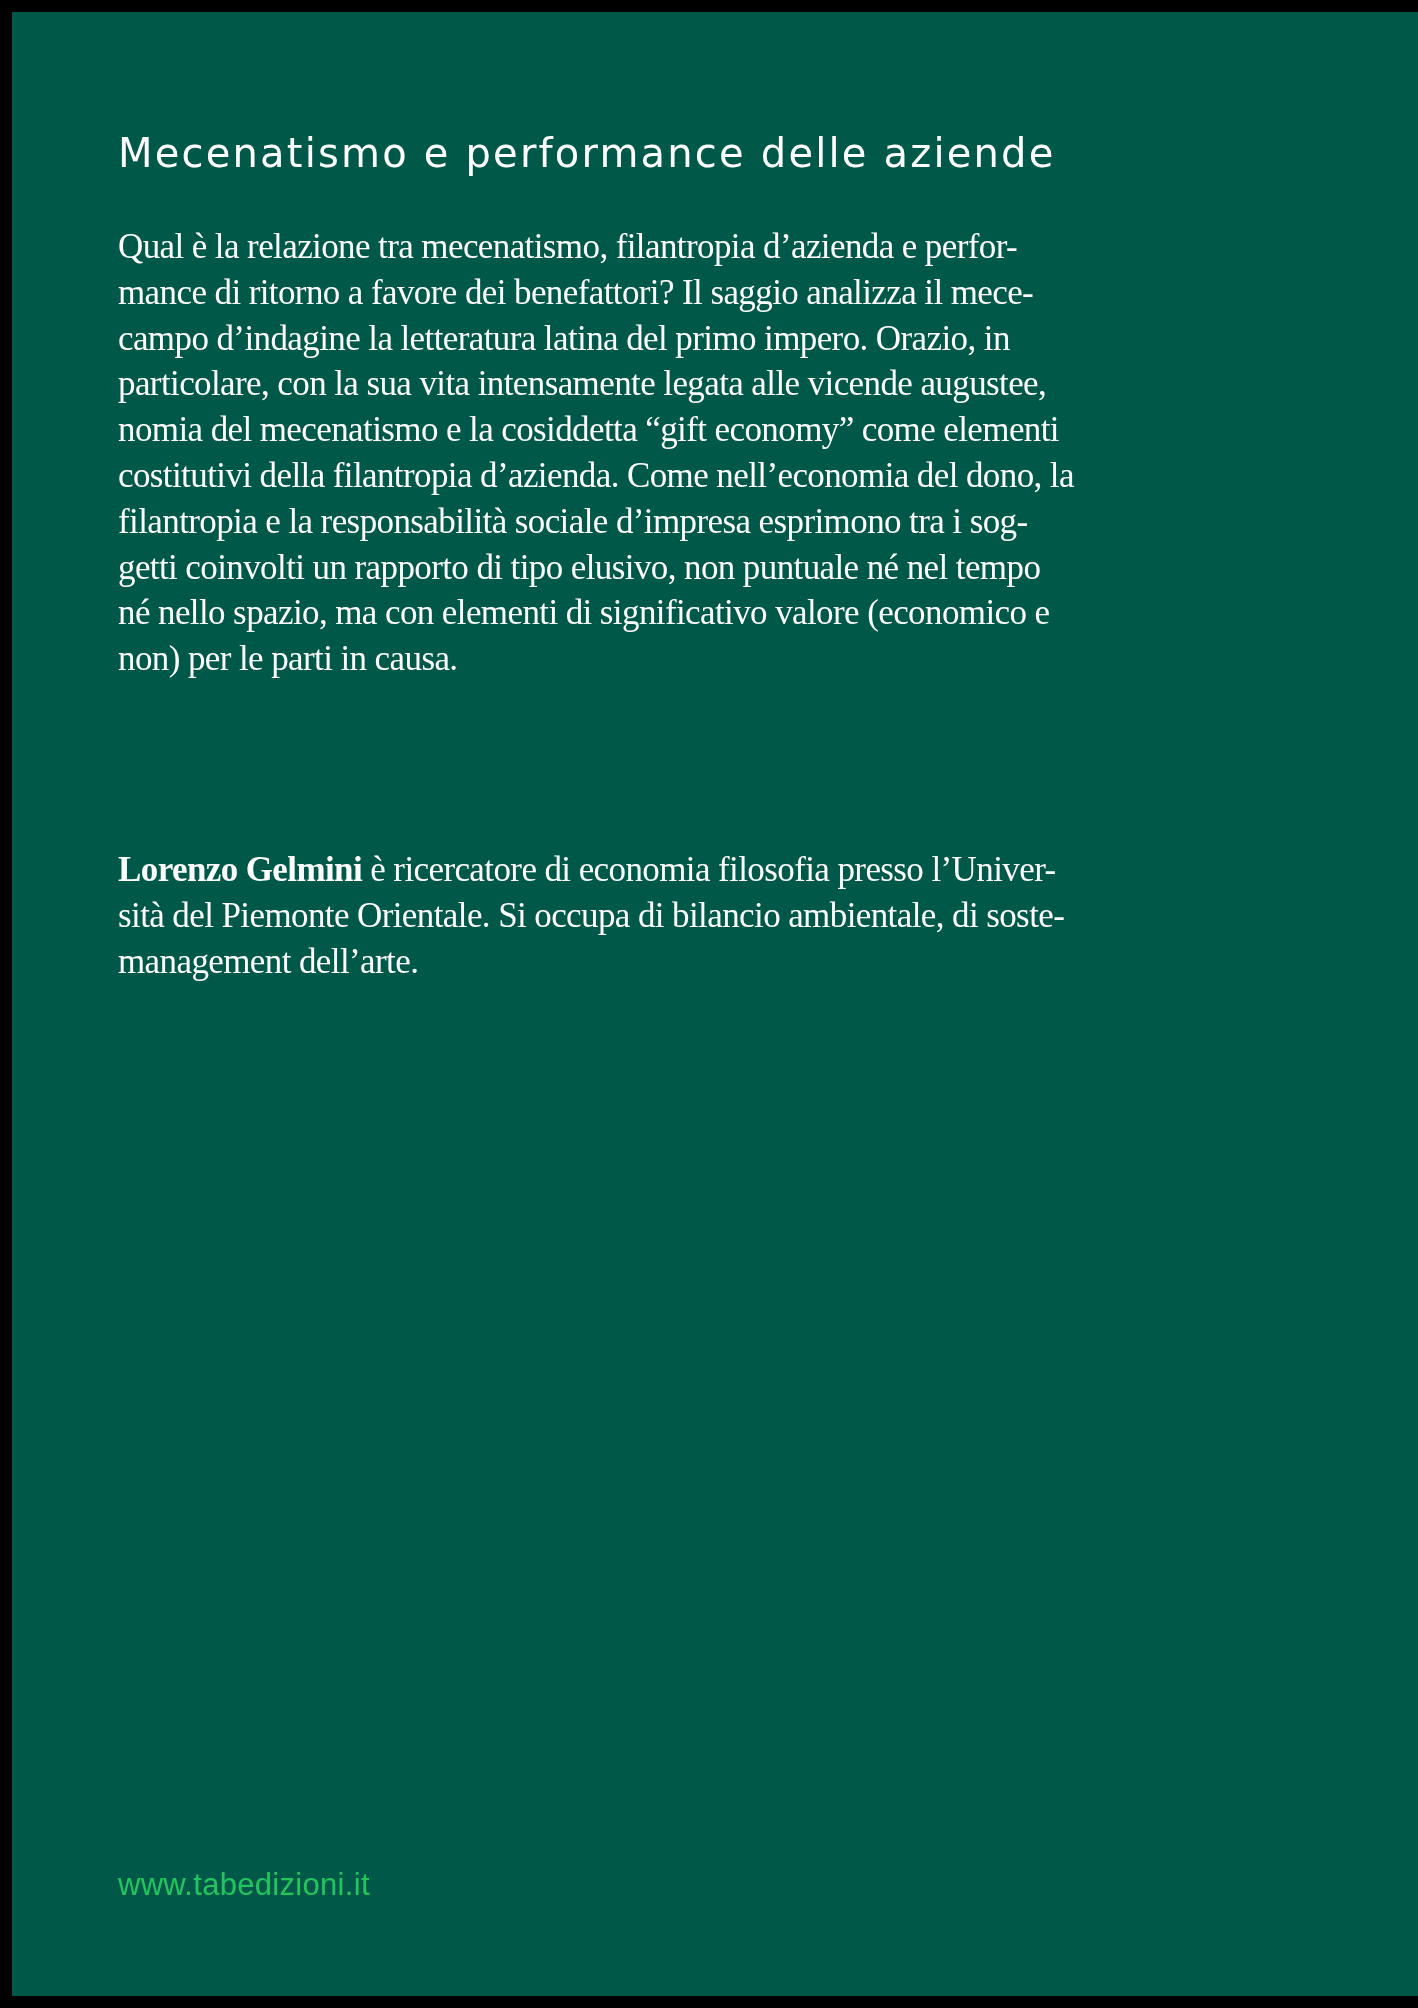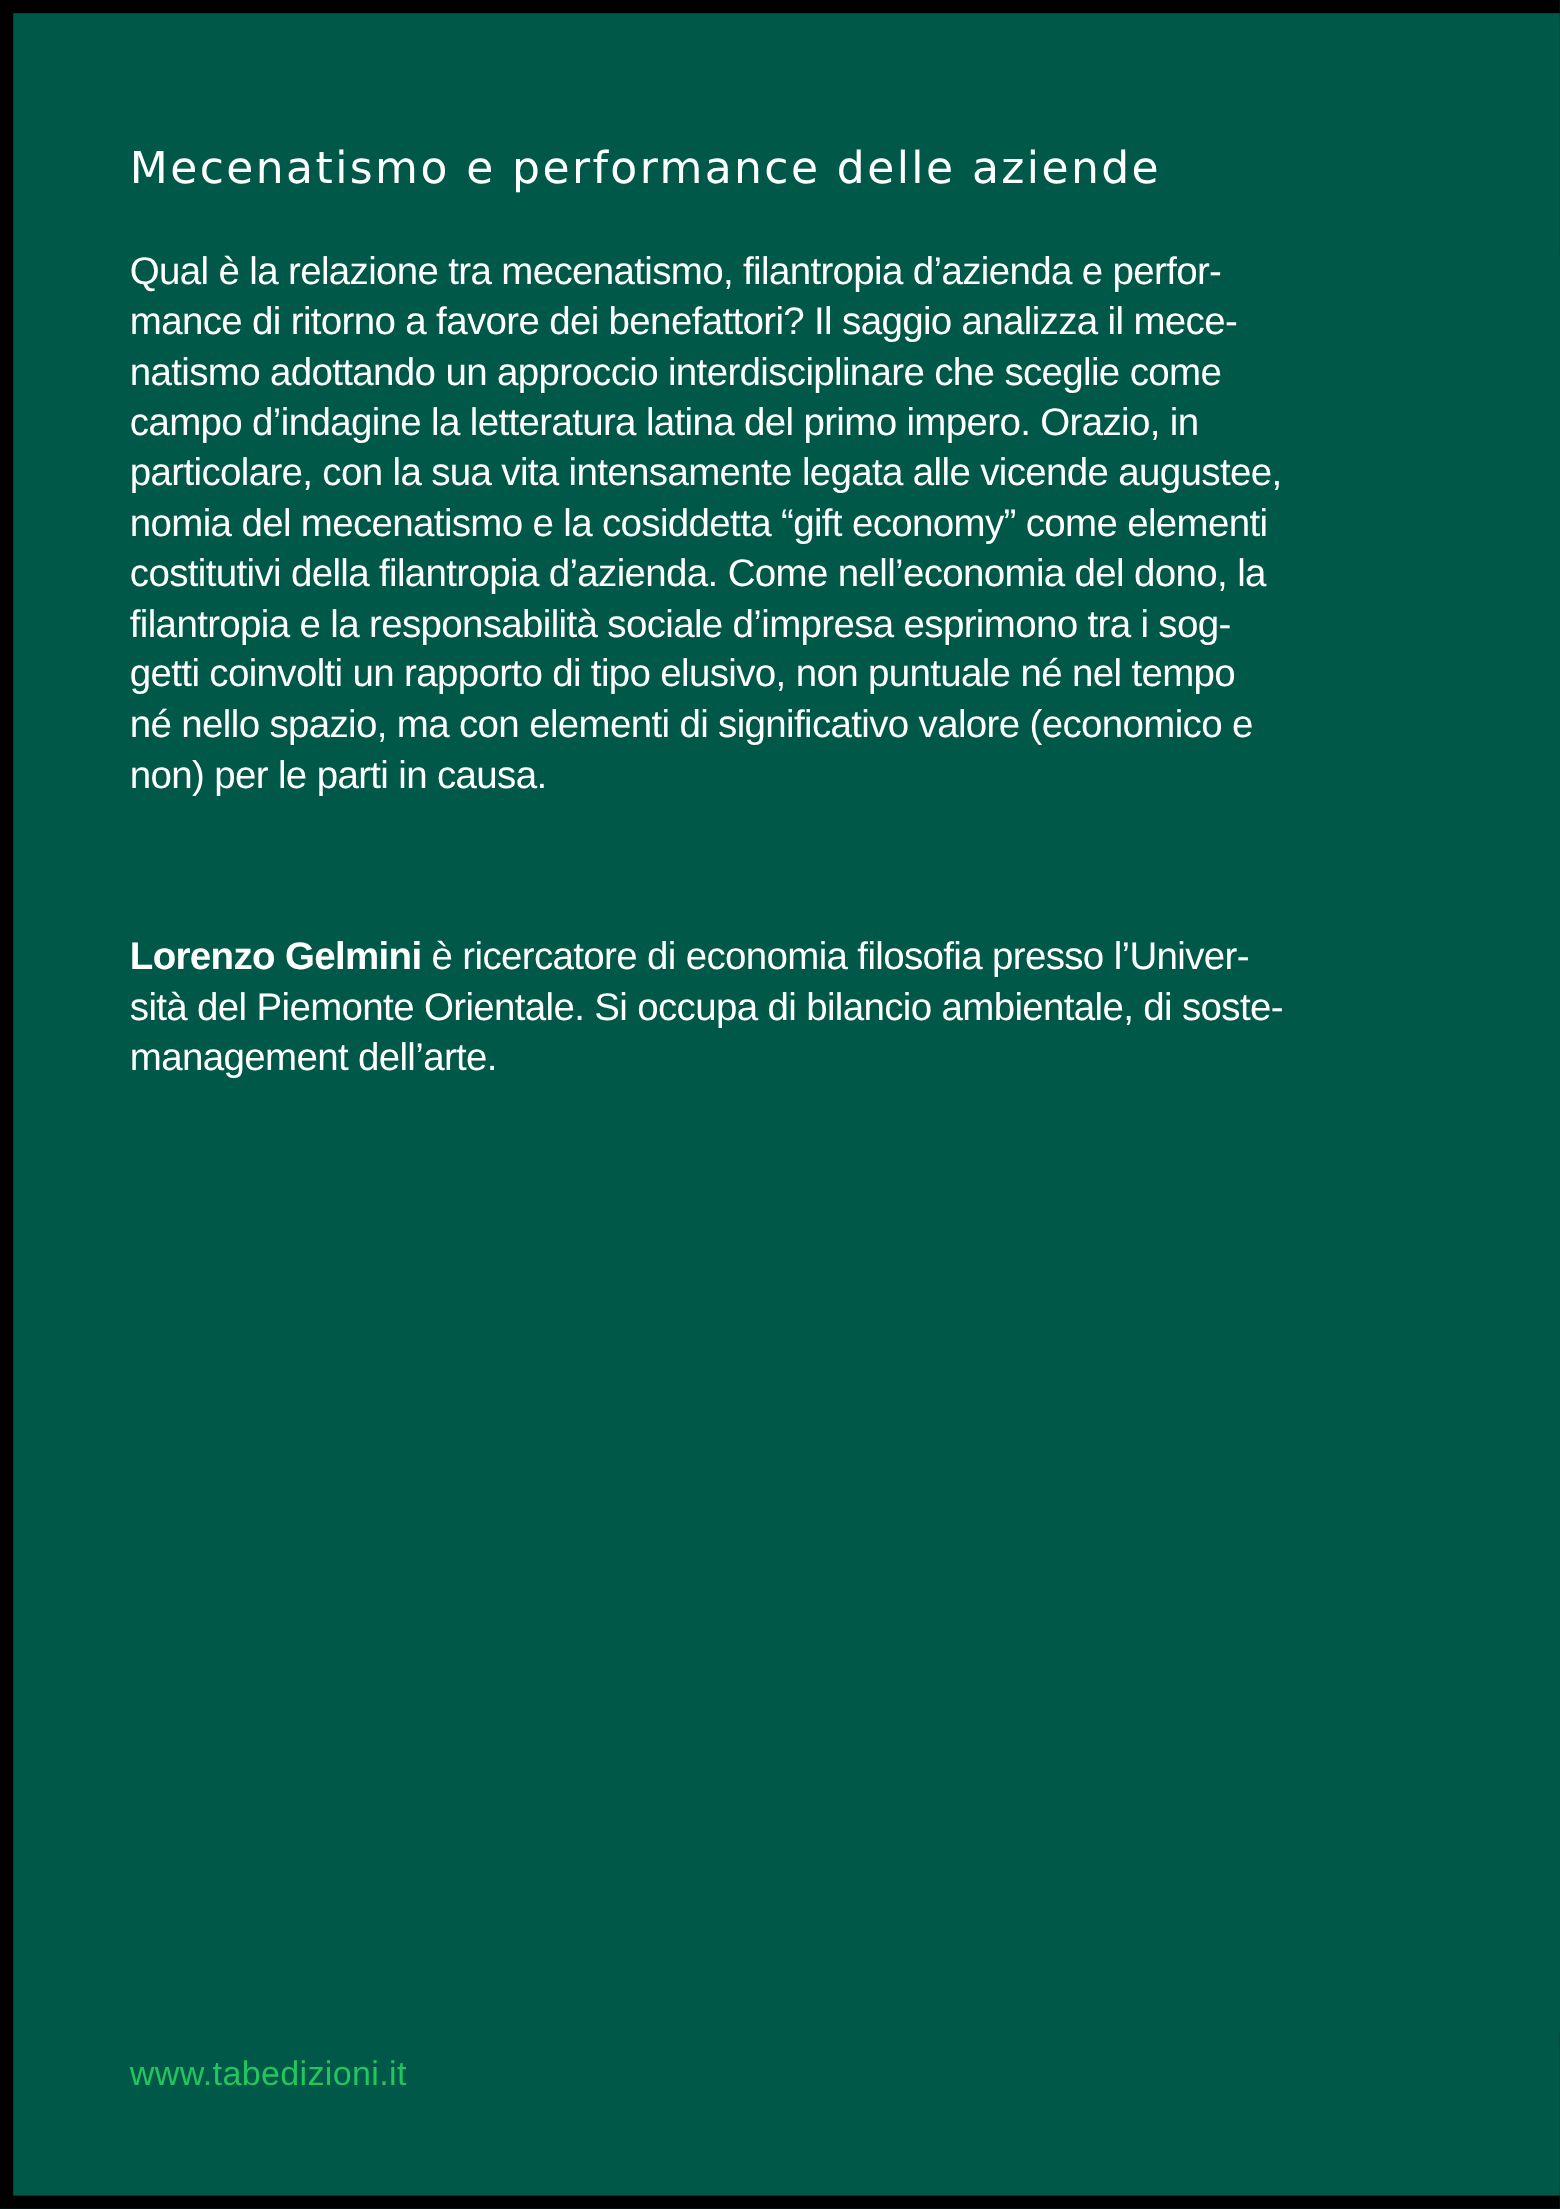--- a/index.html
+++ b/index.html
@@ -24,21 +24,21 @@
     font-weight: normal;
     font-size: 40px;
     letter-spacing: 2.2px;
     color: #ffffff;
     white-space: nowrap;
   }
   .text-block {
     position: absolute;
     left: 106px;
     width: 1300px;
-    font-family: Liberation Sans, sans-serif;
+    font-family: Liberation Serif, serif;
     font-size: 35px;
     line-height: 45.8px;
     color: #ffffff;
   }
   .text-block .line { display: block; white-space: nowrap; letter-spacing: -0.6px; }
   .abstract { top: 212px; }
   .bio { top: 835px; }
   .bio .author { font-weight: bold; }
   .website {
     position: absolute;
@@ -51,21 +51,20 @@
 </style>
 </head>
 <body>
 
 <div class="cover">
   <h1 class="title">Mecenatismo e performance delle aziende</h1>
 
   <div class="text-block abstract">
     <span class="line">Qual è la relazione tra mecenatismo, filantropia d’azienda e perfor-</span>
     <span class="line">mance di ritorno a favore dei benefattori? Il saggio analizza il mece-</span>
-    <span class="line">natismo adottando un approccio interdisciplinare che sceglie come</span>
     <span class="line">campo d’indagine la letteratura latina del primo impero. Orazio, in</span>
     <span class="line">particolare, con la sua vita intensamente legata alle vicende augustee,</span>
     <span class="line">nomia del mecenatismo e la cosiddetta “gift economy” come elementi</span>
     <span class="line">costitutivi della filantropia d’azienda. Come nell’economia del dono, la</span>
     <span class="line">filantropia e la responsabilità sociale d’impresa esprimono tra i sog-</span>
     <span class="line">getti coinvolti un rapporto di tipo elusivo, non puntuale né nel tempo</span>
     <span class="line">né nello spazio, ma con elementi di significativo valore (economico e</span>
     <span class="line">non) per le parti in causa.</span>
   </div>
 

